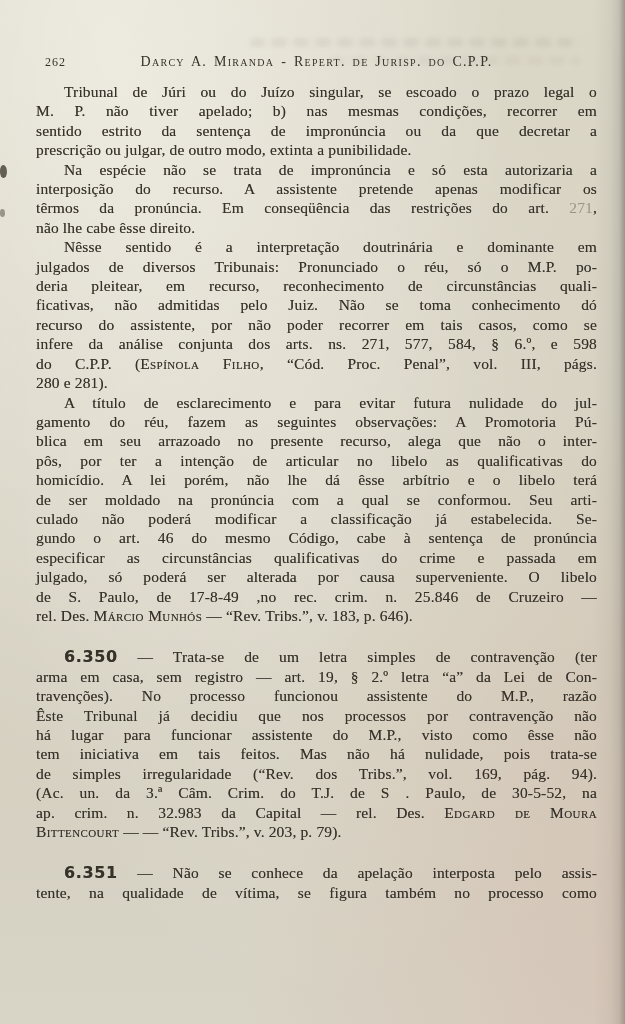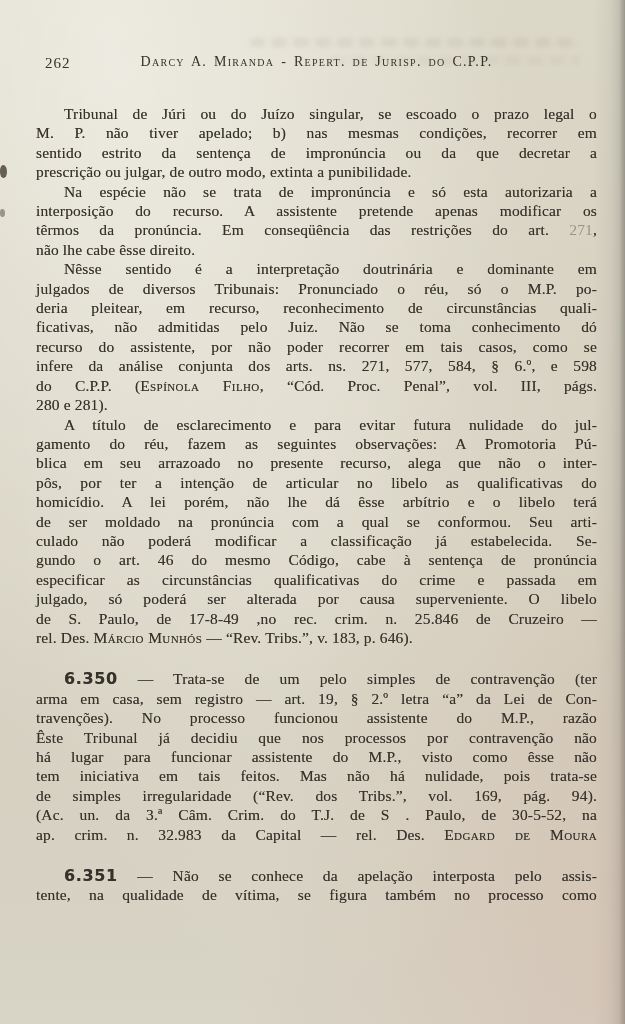--- a/index.html
+++ b/index.html
@@ -27,31 +27,31 @@
   .ghost.g1{left:250px;top:38px;width:330px;}
   .ghost.g2{left:330px;top:56px;width:250px;opacity:0.35;}
   
   .blob{position:absolute;background:#4d483c;border-radius:45% 55% 50% 50%;opacity:0.85;}
   .blob.b1{left:0px;top:165px;width:7px;height:13px;}
   .blob.b2{left:0px;top:209px;width:5px;height:8px;opacity:0.5;}
 
   header{position:absolute;left:36px;top:54px;width:561px;height:22px;}
   .pagenum{
     position:absolute;left:9px;top:1px;
-    font-size:15px;letter-spacing:1px;
+    font-size:12px;letter-spacing:1px;
   }
   .running-title{
     display:block;text-align:center;
     font-variant:small-caps;
     font-size:14px;letter-spacing:1.3px;
     word-spacing:2px;
   }
 
   main{
-    position:absolute;left:36px;top:104px;width:561px;
+    position:absolute;left:36px;top:82px;width:561px;
     font-size:15.5px;line-height:19.4px;
     letter-spacing:0.15px;
     text-shadow:0 0 0.4px rgba(54,50,42,0.55);
   }
   .para{margin:0;}
   .para.space-before{margin-top:22px;}
   .line{text-align:justify;text-align-last:justify;}
   .line.first{text-indent:28px;}
   .line.last{text-align-last:left;}
   .para.justify-last .line.last{text-align-last:justify;}
@@ -107,28 +107,29 @@
         <div class="line"><span>homicídio. A lei porém, não lhe dá êsse arbítrio e o libelo terá</span></div>
         <div class="line"><span>de ser moldado na pronúncia com a qual se conformou. Seu arti-</span></div>
         <div class="line"><span>culado não poderá modificar a classificação já estabelecida. Se-</span></div>
         <div class="line"><span>gundo o art. 46 do mesmo Código, cabe à sentença de pronúncia</span></div>
         <div class="line"><span>especificar as circunstâncias qualificativas do crime e passada em</span></div>
         <div class="line"><span>julgado, só poderá ser alterada por causa superveniente. O libelo</span></div>
         <div class="line"><span>de S. Paulo, de 17-8-49 ,no rec. crim. n. 25.846 de Cruzeiro —</span></div>
         <div class="line last"><span>rel. Des. </span><span class="sc">Márcio Munhós</span><span> — “Rev. Tribs.”, v. 183, p. 646).</span></div>
       </div>
       <div class="para space-before">
-        <div class="line first"><span class="bnum">6.350</span><span> — Trata-se de um pelo simples de contravenção (ter</span></div>
+        <div class="line first"><span class="bnum">6.350</span><span> — Trata-se de um letra simples de contravenção (ter</span></div>
         <div class="line"><span>arma em casa, sem registro — art. 19, § 2.º letra “a” da Lei de Con-</span></div>
         <div class="line"><span>travenções). No processo funcionou assistente do M.P., razão</span></div>
         <div class="line"><span>Êste Tribunal já decidiu que nos processos por contravenção não</span></div>
         <div class="line"><span>há lugar para funcionar assistente do M.P., visto como êsse não</span></div>
         <div class="line"><span>tem iniciativa em tais feitos. Mas não há nulidade, pois trata-se</span></div>
         <div class="line"><span>de simples irregularidade (“Rev. dos Tribs.”, vol. 169, pág. 94).</span></div>
         <div class="line"><span>(Ac. un. da 3.ª Câm. Crim. do T.J. de S . Paulo, de 30-5-52, na</span></div>
         <div class="line"><span>ap. crim. n. 32.983 da Capital — rel. Des. </span><span class="sc">Edgard de Moura</span></div>
+        <div class="line last"><span class="sc">Bittencourt</span><span> — — “Rev. Tribs.”, v. 203, p. 79).</span></div>
       </div>
       <div class="para space-before justify-last">
         <div class="line first"><span class="bnum">6.351</span><span> — Não se conhece da apelação interposta pelo assis-</span></div>
         <div class="line last"><span>tente, na qualidade de vítima, se figura também no processo como</span></div>
       </div>
     </main>
 </div>
 
 </body></html>

